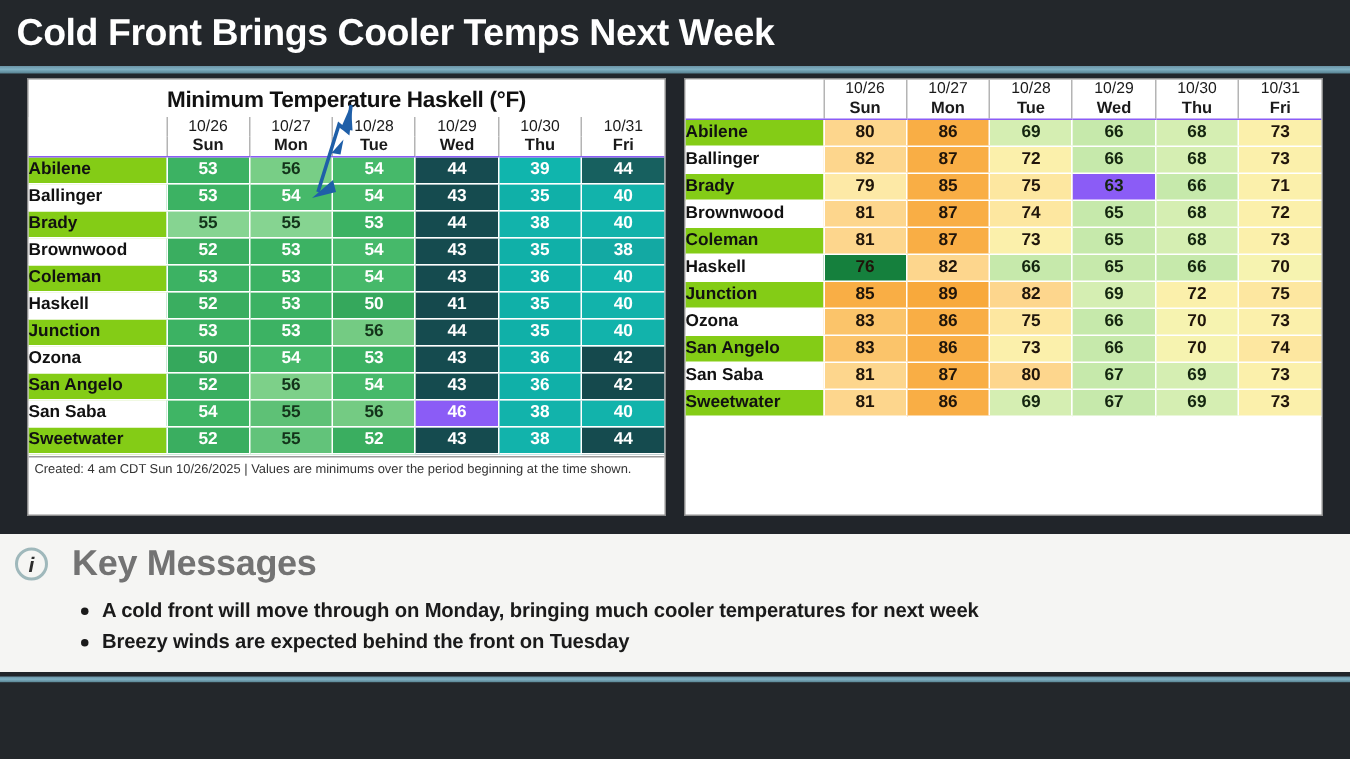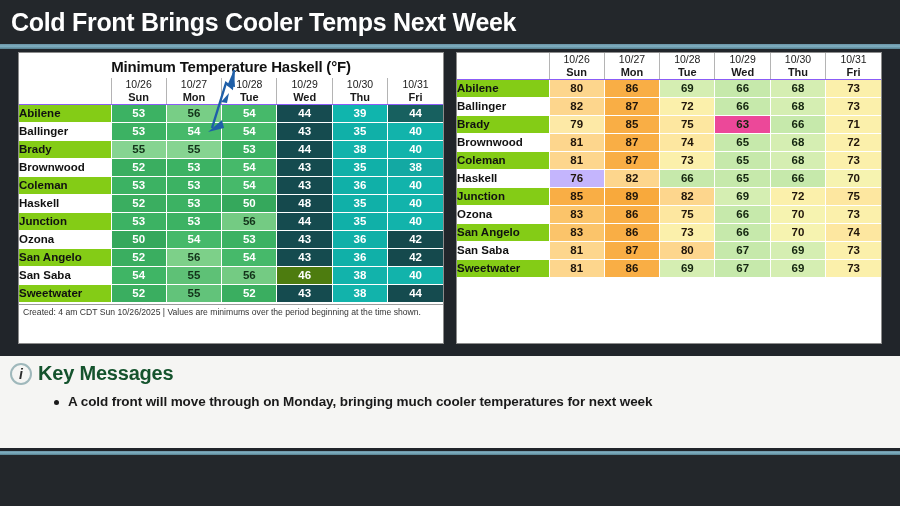--- a/index.html
+++ b/index.html
@@ -91,21 +91,21 @@
   
   .keys{position:absolute;left:0;top:356px;width:900px;height:92px;background:#f5f5f3;}
   .keys-head{display:flex;align-items:center;padding:6px 0 0 10px;}
   .info-icon{
     width:22px;height:22px;border-radius:50%;
     border:2px solid #9fb8bb;color:#2b2b2b;
     font-size:14px;font-style:italic;font-weight:bold;
     display:flex;align-items:center;justify-content:center;
     box-sizing:border-box;flex:0 0 auto;
   }
-  .keys-title{font-size:20px;font-weight:bold;color:#14532d;margin-left:6px;letter-spacing:-0.2px;}
+  .keys-title{font-size:24px;font-weight:bold;color:#737373;margin-left:16px;letter-spacing:-0.2px;}
   .keys-list{margin:6px 0 0 0;padding:0 0 0 54px;list-style:none;}
   .keys-list li{
     font-size:13.5px;font-weight:bold;color:#1a1a1a;
     line-height:21px;position:relative;padding-left:14px;letter-spacing:-0.1px;
   }
   .keys-list li:before{
     content:"";position:absolute;left:0;top:9px;
     width:5px;height:5px;border-radius:50%;background:#1a1a1a;
   }
 
@@ -202,21 +202,21 @@
               <td class="val" style="background: rgb(70, 185, 106); color: rgb(255, 255, 255);">54</td>
               <td class="val" style="background: rgb(21, 75, 79); color: rgb(255, 255, 255);">43</td>
               <td class="val" style="background: rgb(16, 176, 168); color: rgb(255, 255, 255);">36</td>
               <td class="val" style="background: rgb(18, 179, 171); color: rgb(255, 255, 255);">40</td>
             </tr>
             <tr class="even">
               <td class="city">Haskell</td>
               <td class="val" style="background: rgb(58, 174, 96); color: rgb(255, 255, 255);">52</td>
               <td class="val" style="background: rgb(60, 178, 99); color: rgb(255, 255, 255);">53</td>
               <td class="val" style="background: rgb(53, 168, 92); color: rgb(255, 255, 255);">50</td>
-              <td class="val" style="background: rgb(21, 73, 77); color: rgb(255, 255, 255);">48</td>
+              <td class="val" style="background: rgb(21, 73, 77); color: rgb(255, 255, 255);">41</td>
               <td class="val" style="background: rgb(16, 176, 168); color: rgb(255, 255, 255);">35</td>
               <td class="val" style="background: rgb(18, 179, 171); color: rgb(255, 255, 255);">40</td>
             </tr>
             <tr class="odd">
               <td class="city">Junction</td>
               <td class="val" style="background: rgb(60, 178, 99); color: rgb(255, 255, 255);">53</td>
               <td class="val" style="background: rgb(60, 178, 99); color: rgb(255, 255, 255);">53</td>
               <td class="val" style="background: rgb(116, 203, 131); color: rgb(19, 51, 26);">56</td>
               <td class="val" style="background: rgb(21, 75, 79); color: rgb(255, 255, 255);">44</td>
               <td class="val" style="background: rgb(16, 176, 168); color: rgb(255, 255, 255);">35</td>
@@ -238,21 +238,21 @@
               <td class="val" style="background: rgb(70, 185, 106); color: rgb(255, 255, 255);">54</td>
               <td class="val" style="background: rgb(21, 75, 79); color: rgb(255, 255, 255);">43</td>
               <td class="val" style="background: rgb(16, 176, 168); color: rgb(255, 255, 255);">36</td>
               <td class="val" style="background: rgb(21, 73, 77); color: rgb(255, 255, 255);">42</td>
             </tr>
             <tr class="even">
               <td class="city">San Saba</td>
               <td class="val" style="background: rgb(63, 181, 101); color: rgb(255, 255, 255);">54</td>
               <td class="val" style="background: rgb(94, 193, 118); color: rgb(19, 51, 26);">55</td>
               <td class="val" style="background: rgb(116, 203, 131); color: rgb(19, 51, 26);">56</td>
-              <td class="val" style="background: #4d7c0f; color: rgb(255, 255, 255);">46</td>
+              <td class="val" style="background: #8b5cf6; color: rgb(255, 255, 255);">46</td>
               <td class="val" style="background: rgb(18, 179, 171); color: rgb(255, 255, 255);">38</td>
               <td class="val" style="background: rgb(18, 179, 171); color: rgb(255, 255, 255);">40</td>
             </tr>
             <tr class="odd">
               <td class="city">Sweetwater</td>
               <td class="val" style="background: rgb(58, 174, 96); color: rgb(255, 255, 255);">52</td>
               <td class="val" style="background: rgb(98, 195, 122); color: rgb(19, 51, 26);">55</td>
               <td class="val" style="background: rgb(58, 174, 96); color: rgb(255, 255, 255);">52</td>
               <td class="val" style="background: rgb(21, 75, 79); color: rgb(255, 255, 255);">43</td>
               <td class="val" style="background: rgb(18, 179, 171); color: rgb(255, 255, 255);">38</td>
@@ -311,21 +311,21 @@
               <td class="val" style="background: rgb(251, 240, 171); color: rgb(32, 21, 10);">72</td>
               <td class="val" style="background: rgb(198, 233, 171); color: rgb(20, 37, 15);">66</td>
               <td class="val" style="background: rgb(213, 238, 178); color: rgb(20, 37, 15);">68</td>
               <td class="val" style="background: rgb(251, 240, 171); color: rgb(32, 21, 10);">73</td>
             </tr>
             <tr class="odd">
               <td class="city">Brady</td>
               <td class="val" style="background: rgb(253, 233, 166); color: rgb(32, 21, 10);">79</td>
               <td class="val" style="background: rgb(249, 174, 69); color: rgb(32, 21, 10);">85</td>
               <td class="val" style="background: rgb(253, 231, 160); color: rgb(32, 21, 10);">75</td>
-              <td class="val" style="background: #ec4899; color: rgb(20, 37, 15); margin-top: 36px;">63</td>
+              <td class="val" style="background: #8b5cf6; color: rgb(20, 37, 15); margin-top: 36px;">63</td>
               <td class="val" style="background: rgb(198, 233, 171); color: rgb(20, 37, 15);">66</td>
               <td class="val" style="background: rgb(251, 240, 171); color: rgb(32, 21, 10);">71</td>
             </tr>
             <tr class="even">
               <td class="city">Brownwood</td>
               <td class="val" style="background: rgb(253, 214, 141); color: rgb(32, 21, 10);">81</td>
               <td class="val" style="background: rgb(249, 174, 69); color: rgb(32, 21, 10);">87</td>
               <td class="val" style="background: rgb(253, 231, 160); color: rgb(32, 21, 10);">74</td>
               <td class="val" style="background: rgb(198, 233, 171); color: rgb(20, 37, 15);">65</td>
               <td class="val" style="background: rgb(213, 238, 178); color: rgb(20, 37, 15);">68</td>
@@ -335,21 +335,21 @@
               <td class="city">Coleman</td>
               <td class="val" style="background: rgb(253, 214, 141); color: rgb(32, 21, 10);">81</td>
               <td class="val" style="background: rgb(249, 174, 69); color: rgb(32, 21, 10);">87</td>
               <td class="val" style="background: rgb(251, 240, 171); color: rgb(32, 21, 10);">73</td>
               <td class="val" style="background: rgb(198, 233, 171); color: rgb(20, 37, 15);">65</td>
               <td class="val" style="background: rgb(213, 238, 178); color: rgb(20, 37, 15);">68</td>
               <td class="val" style="background: rgb(251, 240, 171); color: rgb(32, 21, 10);">73</td>
             </tr>
             <tr class="even">
               <td class="city">Haskell</td>
-              <td class="val" style="background: #c4b5fd; color: rgb(32, 21, 10);">76</td>
+              <td class="val" style="background: #15803d; color: rgb(32, 21, 10);">76</td>
               <td class="val" style="background: rgb(253, 214, 141); color: rgb(32, 21, 10);">82</td>
               <td class="val" style="background: rgb(198, 233, 171); color: rgb(20, 37, 15);">66</td>
               <td class="val" style="background: rgb(198, 233, 171); color: rgb(20, 37, 15);">65</td>
               <td class="val" style="background: rgb(198, 233, 171); color: rgb(20, 37, 15);">66</td>
               <td class="val" style="background: rgb(246, 243, 176); color: rgb(32, 21, 10);">70</td>
             </tr>
             <tr class="odd">
               <td class="city">Junction</td>
               <td class="val" style="background: rgb(249, 174, 69); color: rgb(32, 21, 10);">85</td>
               <td class="val" style="background: rgb(248, 169, 60); color: rgb(32, 21, 10);">89</td>
@@ -406,20 +406,21 @@
     </svg>
   </div>
 
   <div class="keys">
     <div class="keys-head">
       <div class="info-icon">i</div>
       <div class="keys-title">Key Messages</div>
     </div>
     <ul class="keys-list" id="keys-list">
         <li>A cold front will move through on Monday, bringing much cooler temperatures for next week</li>
+        <li>Breezy winds are expected behind the front on Tuesday</li>
       </ul>
   </div>
 
   <div class="footer-rule"></div>
   <div class="footer">
     
     
     
     
     

